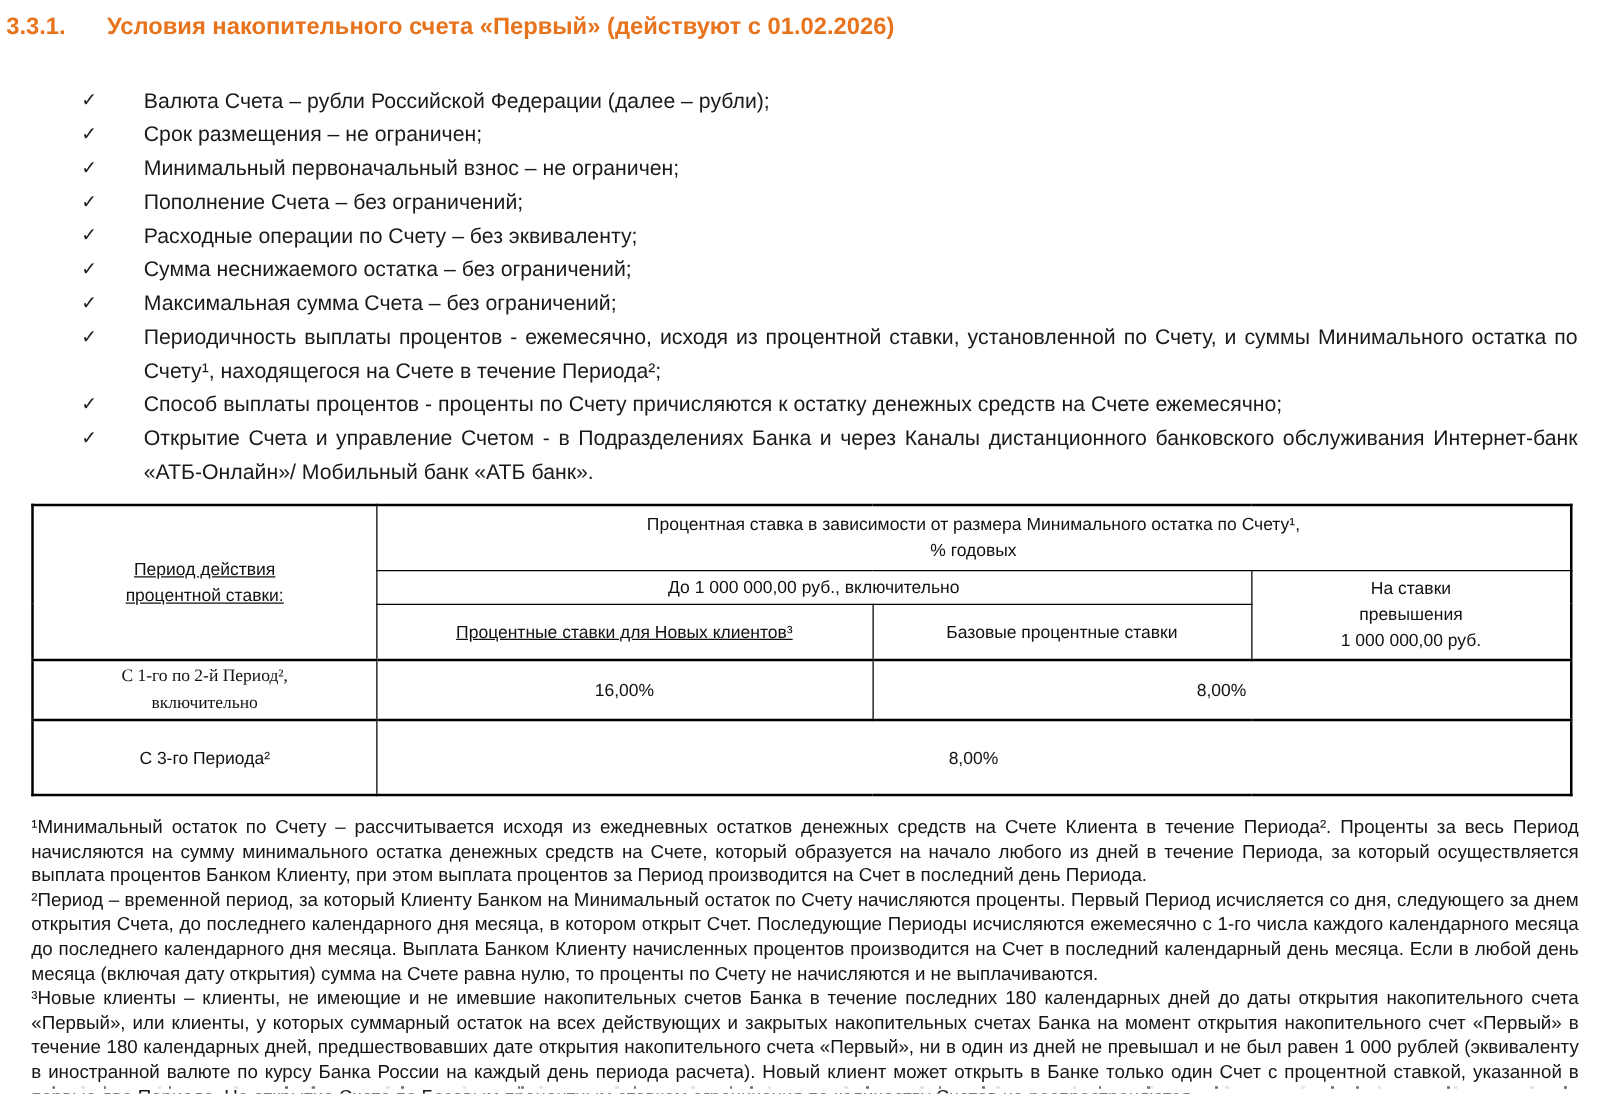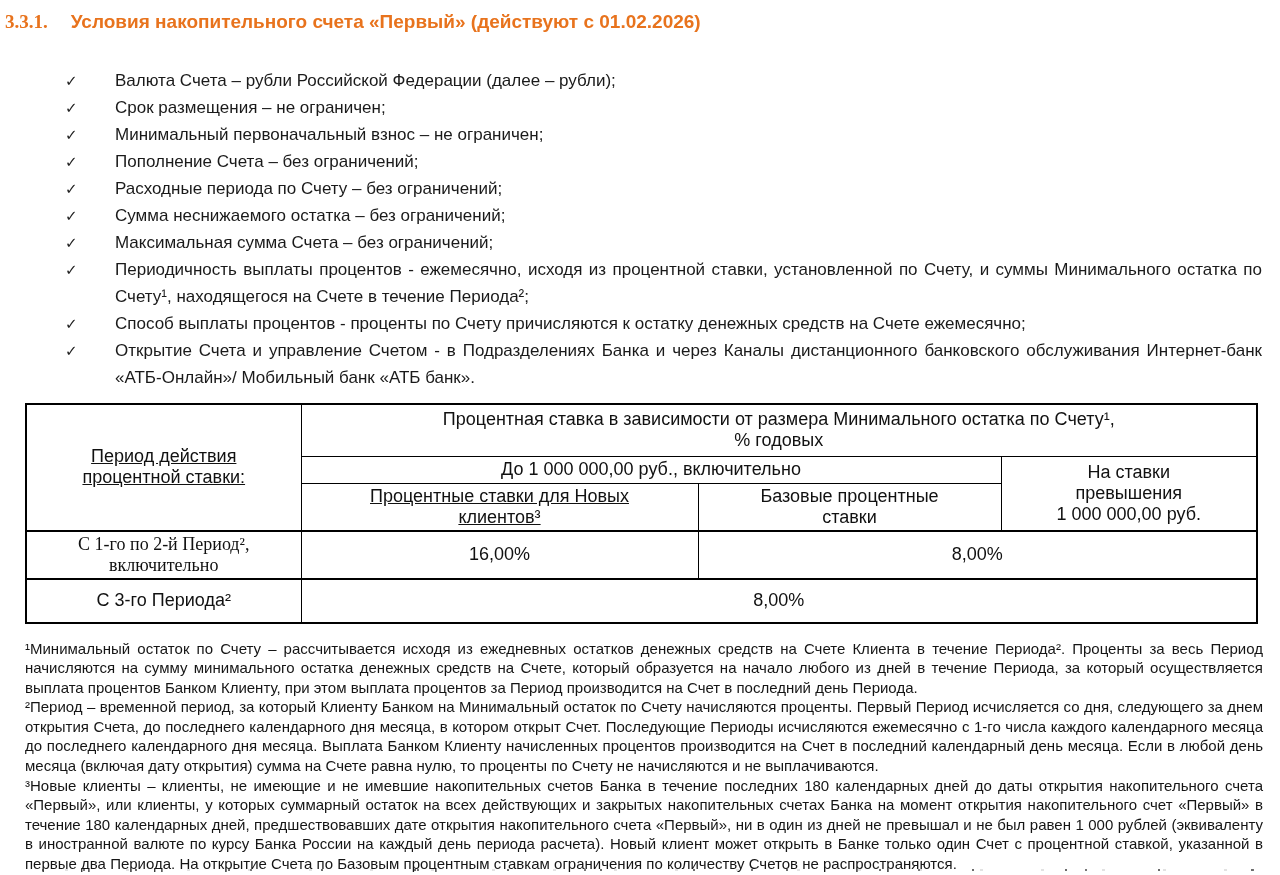--- a/index.html
+++ b/index.html
@@ -16,21 +16,21 @@
   
   .heading {
     display: flex;
     align-items: baseline;
     padding: 10px 0 0 5px;
     font-size: 19px;
     font-weight: bold;
     color: #e8731d;
     line-height: 24px;
   }
-  .heading .num { margin-right: 23px; font-family: Liberation Serif, serif; }
+  .heading .num { margin-right: 33px; }
   
   .terms {
     list-style: none;
     margin-top: 33px;
     padding-left: 65px;
     padding-right: 18px;
   }
   .term {
     display: flex;
     font-size: 17px;
@@ -50,30 +50,30 @@
     margin: 12px 0 0 25px;
     width: 1231px;
     border-collapse: collapse;
     border: 2px solid #000;
     table-layout: fixed;
   }
   .rates td {
     border: 1px solid #000;
     text-align: center;
     vertical-align: middle;
-    font-size: 18px;
+    font-size: 14px;
     line-height: 21px;
     padding: 2px 6px;
     color: #111;
   }
   .rates tr.hr1 { height: 52px; }
   .rates tr.hr2 { height: 27px; }
   .rates tr.hr3 { height: 45px; }
   .rates tr.dr1 { height: 42px; }
-  .rates tr.dr2 { height: 44px; }
+  .rates tr.dr2 { height: 60px; }
   .rates tr.dr1 td, .rates tr.dr2 td { border-top-width: 2px; }
   .cell-narrow { display: inline-block; max-width: 185px; text-decoration: underline; }
   .cell-newclients { display: inline-block; max-width: 305px; text-decoration: underline; }
   .cell-base { display: inline-block; max-width: 205px; text-align: center; }
   .cell-period1 { display: inline-block; max-width: 215px; font-family: Liberation Serif, serif; }
   
   .footnotes {
     margin: 15px 0 0 25px;
     width: 1238px;
     font-size: 15px;
@@ -120,21 +120,21 @@
     <li class="term">
       <span class="check">✓</span>
       <span class="term-text">Минимальный первоначальный взнос – не ограничен;</span>
     </li>
     <li class="term">
       <span class="check">✓</span>
       <span class="term-text">Пополнение Счета – без ограничений;</span>
     </li>
     <li class="term">
       <span class="check">✓</span>
-      <span class="term-text">Расходные периода по Счету – без ограничений;</span>
+      <span class="term-text">Расходные операции по Счету – без эквиваленту;</span>
     </li>
     <li class="term">
       <span class="check">✓</span>
       <span class="term-text">Сумма неснижаемого остатка – без ограничений;</span>
     </li>
     <li class="term">
       <span class="check">✓</span>
       <span class="term-text">Максимальная сумма Счета – без ограничений;</span>
     </li>
     <li class="term">

